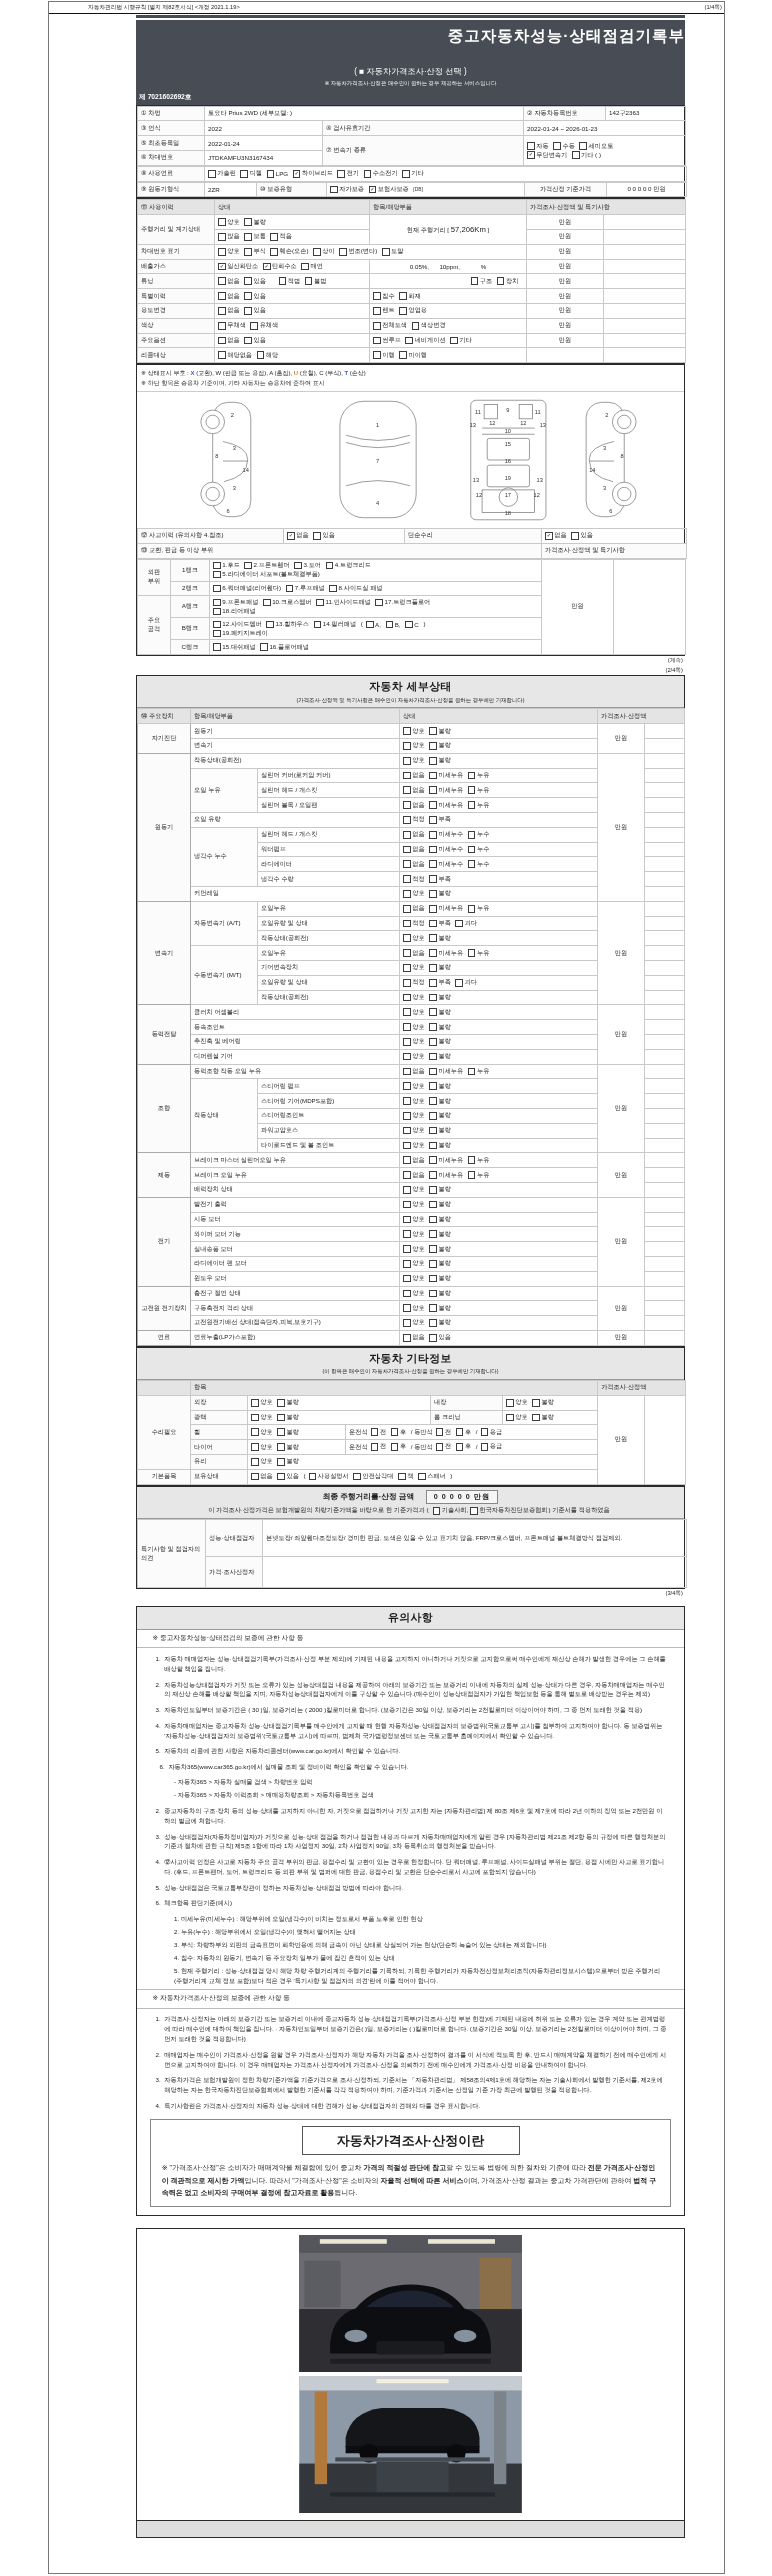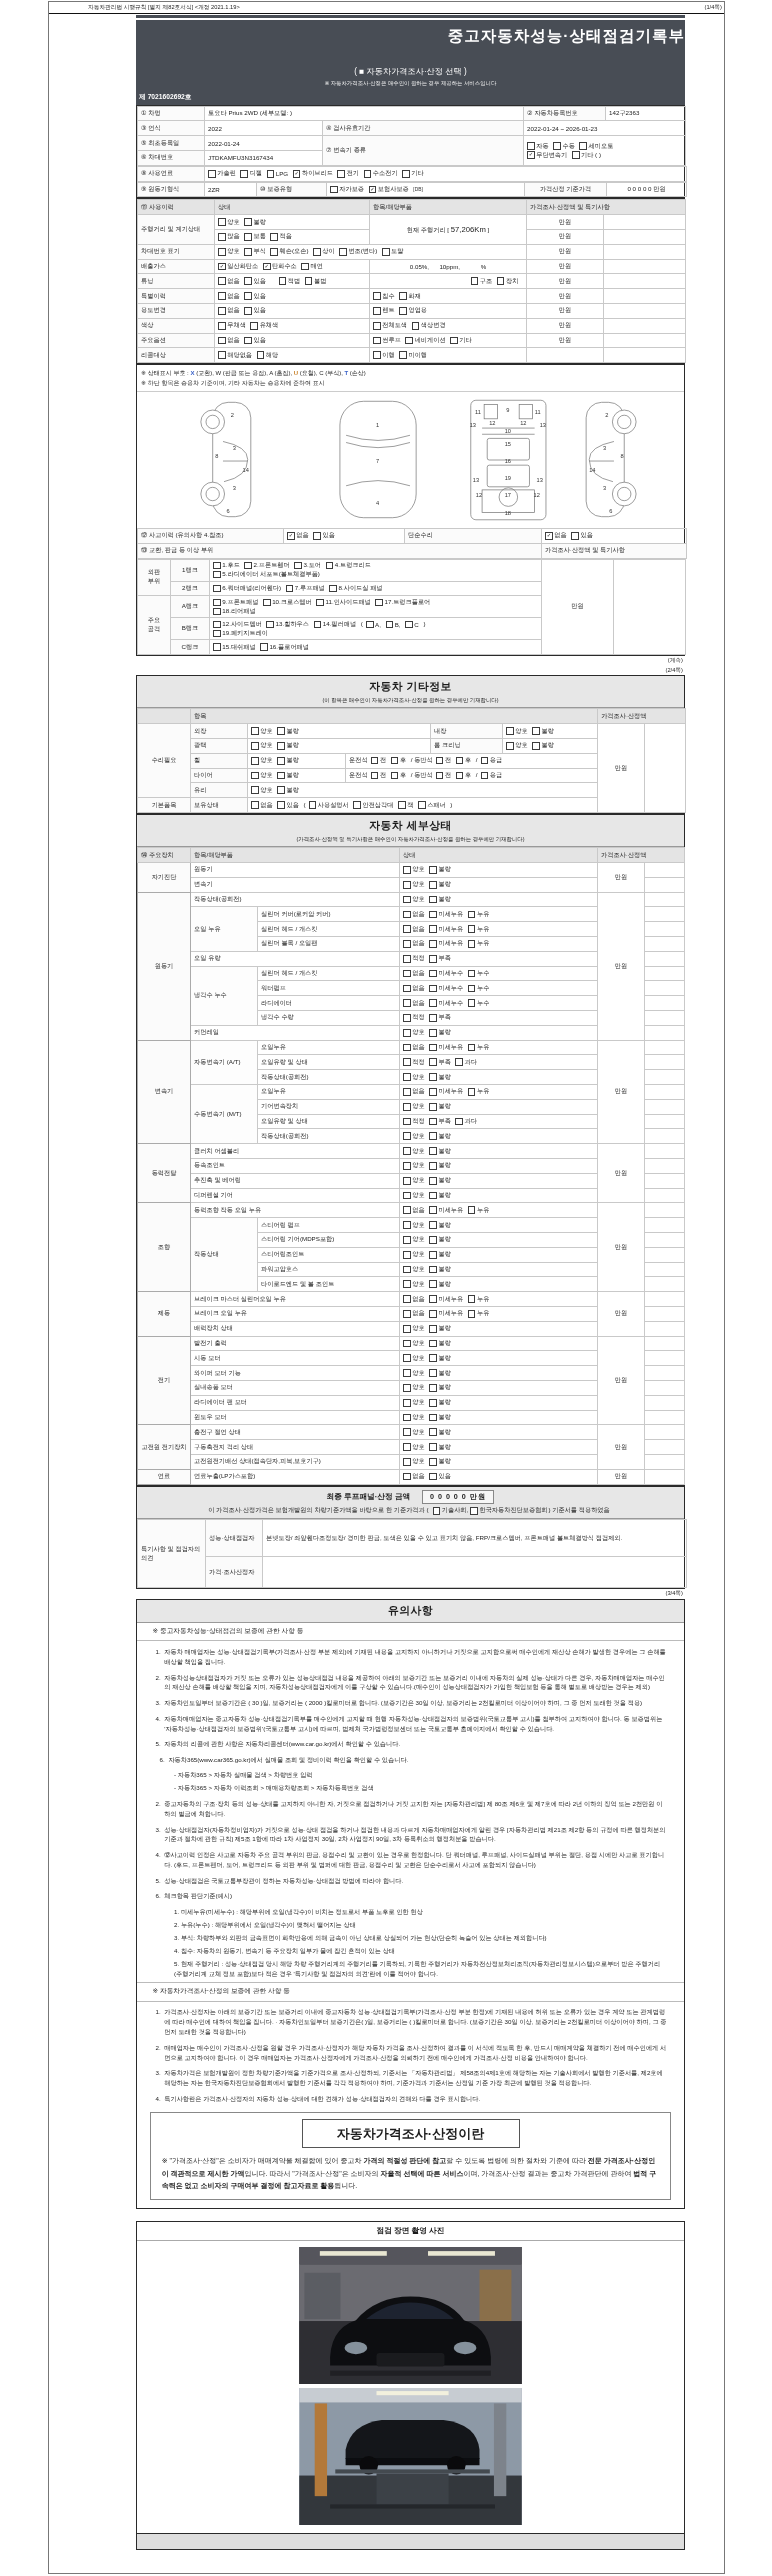--- a/index.html
+++ b/index.html
@@ -613,170 +613,20 @@
         </tr>
       </tbody>
           </table>
     </div>
 
     <div class="marker">(계속)</div>
     <div class="marker">(2/4쪽)</div>
 
     <div class="sec">
       <div class="shead">
-        <div class="stitle">자동차 기타정보</div>
-        <div class="ssub">(이 항목은 매수인이 자동차가격조사·산정을 원하는 경우에만 기재합니다)</div>
-      </div>
-      <table>
-        <colgroup>
-              <col style="width:53px">
-              <col style="width:57px">
-              <col style="width:98px">
-              <col style="width:85px">
-              <col style="width:72px">
-              <col style="width:95px">
-              <col style="width:47px">
-              <col style="width:41px">
-            </colgroup>
-        <tbody>
-              <tr>
-          <td class="hcell"></td>
-          <td class="hcell" colspan="5" style="text-align:left">항목</td>
-          <td class="hcell" colspan="2">가격조사·산정액</td>
-        </tr>
-        <tr>
-          <td class="lab center" rowspan="5">수리필요</td>
-          <td class="lab">외장</td>
-          <td colspan="2"><span class="cbw">
-                    <span class="cb"></span>
-                    <span class="cbt">양호</span>
-                  </span><span class="cbw">
-                    <span class="cb"></span>
-                    <span class="cbt">불량</span>
-                  </span></td>
-          <td class="lab">내장</td>
-          <td><span class="cbw">
-                    <span class="cb"></span>
-                    <span class="cbt">양호</span>
-                  </span><span class="cbw">
-                    <span class="cb"></span>
-                    <span class="cbt">불량</span>
-                  </span></td>
-          <td class="won" rowspan="6">만원</td>
-          <td class="emptycol" rowspan="6"></td>
-        </tr>
-        <tr>
-          <td class="lab">광택</td>
-          <td colspan="2"><span class="cbw">
-                    <span class="cb"></span>
-                    <span class="cbt">양호</span>
-                  </span><span class="cbw">
-                    <span class="cb"></span>
-                    <span class="cbt">불량</span>
-                  </span></td>
-          <td class="lab">룸 크리닝</td>
-          <td><span class="cbw">
-                    <span class="cb"></span>
-                    <span class="cbt">양호</span>
-                  </span><span class="cbw">
-                    <span class="cb"></span>
-                    <span class="cbt">불량</span>
-                  </span></td>
-        </tr>
-        <tr>
-          <td class="lab">휠</td>
-          <td><span class="cbw">
-                    <span class="cb"></span>
-                    <span class="cbt">양호</span>
-                  </span><span class="cbw">
-                    <span class="cb"></span>
-                    <span class="cbt">불량</span>
-                  </span></td>
-          <td colspan="3"><span class="ttx" style="margin-right: 3.1px;">운전석</span><span class="cbw">
-                    <span class="cb"></span>
-                    <span class="cbt">전</span>
-                  </span><span class="cbw">
-                    <span class="cb"></span>
-                    <span class="cbt">후</span>
-                  </span><span class="ttx" style="margin-right: 3.1px;">/ 동반석</span><span class="cbw">
-                    <span class="cb"></span>
-                    <span class="cbt">전</span>
-                  </span><span class="cbw">
-                    <span class="cb"></span>
-                    <span class="cbt">후</span>
-                  </span><span class="ttx" style="margin-right: 3.1px;">/</span><span class="cbw">
-                    <span class="cb"></span>
-                    <span class="cbt">응급</span>
-                  </span></td>
-        </tr>
-        <tr>
-          <td class="lab">타이어</td>
-          <td><span class="cbw">
-                    <span class="cb"></span>
-                    <span class="cbt">양호</span>
-                  </span><span class="cbw">
-                    <span class="cb"></span>
-                    <span class="cbt">불량</span>
-                  </span></td>
-          <td colspan="3"><span class="ttx" style="margin-right: 3.1px;">운전석</span><span class="cbw">
-                    <span class="cb"></span>
-                    <span class="cbt">전</span>
-                  </span><span class="cbw">
-                    <span class="cb"></span>
-                    <span class="cbt">후</span>
-                  </span><span class="ttx" style="margin-right: 3.1px;">/ 동반석</span><span class="cbw">
-                    <span class="cb"></span>
-                    <span class="cbt">전</span>
-                  </span><span class="cbw">
-                    <span class="cb"></span>
-                    <span class="cbt">후</span>
-                  </span><span class="ttx" style="margin-right: 3.1px;">/</span><span class="cbw">
-                    <span class="cb"></span>
-                    <span class="cbt">응급</span>
-                  </span></td>
-        </tr>
-        <tr>
-          <td class="lab">유리</td>
-          <td colspan="4"><span class="cbw">
-                    <span class="cb"></span>
-                    <span class="cbt">양호</span>
-                  </span><span class="cbw">
-                    <span class="cb"></span>
-                    <span class="cbt">불량</span>
-                  </span></td>
-        </tr>
-        <tr>
-          <td class="lab center">기본품목</td>
-          <td class="lab">보유상태</td>
-          <td colspan="4"><span class="cbw">
-                    <span class="cb"></span>
-                    <span class="cbt">없음</span>
-                  </span><span class="cbw">
-                    <span class="cb"></span>
-                    <span class="cbt">있음</span>
-                  </span><span class="ttx" style="margin-right: 3.1px;">(</span><span class="cbw">
-                    <span class="cb"></span>
-                    <span class="cbt">사용설명서</span>
-                  </span><span class="cbw">
-                    <span class="cb"></span>
-                    <span class="cbt">안전삼각대</span>
-                  </span><span class="cbw">
-                    <span class="cb"></span>
-                    <span class="cbt">잭</span>
-                  </span><span class="cbw">
-                    <span class="cb"></span>
-                    <span class="cbt">스패너</span>
-                  </span><span class="ttx" style="margin-right: 3.1px;">)</span></td>
-        </tr>
-      </tbody>
-          </table>
-    </div>
-
-    <div class="sec">
-      <div class="shead">
         <div class="stitle">자동차 세부상태</div>
         <div class="ssub">(가격조사·산정액 및 특기사항은 매수인이 자동차가격조사·산정을 원하는 경우에만 기재합니다)</div>
       </div>
       <table>
         <colgroup>
               <col style="width:53px">
               <col style="width:67px">
               <col style="width:142px">
               <col style="width:198px">
               <col style="width:47px">
@@ -1313,23 +1163,173 @@
                     <span class="cbt">있음</span>
                   </span></td>
                 <td class="won" rowspan="1">만원</td>
                 <td class="emptycol"></td>
               </tr>
             </tbody>
       </table>
     </div>
 
     <div class="sec">
+      <div class="shead">
+        <div class="stitle">자동차 기타정보</div>
+        <div class="ssub">(이 항목은 매수인이 자동차가격조사·산정을 원하는 경우에만 기재합니다)</div>
+      </div>
+      <table>
+        <colgroup>
+              <col style="width:53px">
+              <col style="width:57px">
+              <col style="width:98px">
+              <col style="width:85px">
+              <col style="width:72px">
+              <col style="width:95px">
+              <col style="width:47px">
+              <col style="width:41px">
+            </colgroup>
+        <tbody>
+              <tr>
+          <td class="hcell"></td>
+          <td class="hcell" colspan="5" style="text-align:left">항목</td>
+          <td class="hcell" colspan="2">가격조사·산정액</td>
+        </tr>
+        <tr>
+          <td class="lab center" rowspan="5">수리필요</td>
+          <td class="lab">외장</td>
+          <td colspan="2"><span class="cbw">
+                    <span class="cb"></span>
+                    <span class="cbt">양호</span>
+                  </span><span class="cbw">
+                    <span class="cb"></span>
+                    <span class="cbt">불량</span>
+                  </span></td>
+          <td class="lab">내장</td>
+          <td><span class="cbw">
+                    <span class="cb"></span>
+                    <span class="cbt">양호</span>
+                  </span><span class="cbw">
+                    <span class="cb"></span>
+                    <span class="cbt">불량</span>
+                  </span></td>
+          <td class="won" rowspan="6">만원</td>
+          <td class="emptycol" rowspan="6"></td>
+        </tr>
+        <tr>
+          <td class="lab">광택</td>
+          <td colspan="2"><span class="cbw">
+                    <span class="cb"></span>
+                    <span class="cbt">양호</span>
+                  </span><span class="cbw">
+                    <span class="cb"></span>
+                    <span class="cbt">불량</span>
+                  </span></td>
+          <td class="lab">룸 크리닝</td>
+          <td><span class="cbw">
+                    <span class="cb"></span>
+                    <span class="cbt">양호</span>
+                  </span><span class="cbw">
+                    <span class="cb"></span>
+                    <span class="cbt">불량</span>
+                  </span></td>
+        </tr>
+        <tr>
+          <td class="lab">휠</td>
+          <td><span class="cbw">
+                    <span class="cb"></span>
+                    <span class="cbt">양호</span>
+                  </span><span class="cbw">
+                    <span class="cb"></span>
+                    <span class="cbt">불량</span>
+                  </span></td>
+          <td colspan="3"><span class="ttx" style="margin-right: 3.1px;">운전석</span><span class="cbw">
+                    <span class="cb"></span>
+                    <span class="cbt">전</span>
+                  </span><span class="cbw">
+                    <span class="cb"></span>
+                    <span class="cbt">후</span>
+                  </span><span class="ttx" style="margin-right: 3.1px;">/ 동반석</span><span class="cbw">
+                    <span class="cb"></span>
+                    <span class="cbt">전</span>
+                  </span><span class="cbw">
+                    <span class="cb"></span>
+                    <span class="cbt">후</span>
+                  </span><span class="ttx" style="margin-right: 3.1px;">/</span><span class="cbw">
+                    <span class="cb"></span>
+                    <span class="cbt">응급</span>
+                  </span></td>
+        </tr>
+        <tr>
+          <td class="lab">타이어</td>
+          <td><span class="cbw">
+                    <span class="cb"></span>
+                    <span class="cbt">양호</span>
+                  </span><span class="cbw">
+                    <span class="cb"></span>
+                    <span class="cbt">불량</span>
+                  </span></td>
+          <td colspan="3"><span class="ttx" style="margin-right: 3.1px;">운전석</span><span class="cbw">
+                    <span class="cb"></span>
+                    <span class="cbt">전</span>
+                  </span><span class="cbw">
+                    <span class="cb"></span>
+                    <span class="cbt">후</span>
+                  </span><span class="ttx" style="margin-right: 3.1px;">/ 동반석</span><span class="cbw">
+                    <span class="cb"></span>
+                    <span class="cbt">전</span>
+                  </span><span class="cbw">
+                    <span class="cb"></span>
+                    <span class="cbt">후</span>
+                  </span><span class="ttx" style="margin-right: 3.1px;">/</span><span class="cbw">
+                    <span class="cb"></span>
+                    <span class="cbt">응급</span>
+                  </span></td>
+        </tr>
+        <tr>
+          <td class="lab">유리</td>
+          <td colspan="4"><span class="cbw">
+                    <span class="cb"></span>
+                    <span class="cbt">양호</span>
+                  </span><span class="cbw">
+                    <span class="cb"></span>
+                    <span class="cbt">불량</span>
+                  </span></td>
+        </tr>
+        <tr>
+          <td class="lab center">기본품목</td>
+          <td class="lab">보유상태</td>
+          <td colspan="4"><span class="cbw">
+                    <span class="cb"></span>
+                    <span class="cbt">없음</span>
+                  </span><span class="cbw">
+                    <span class="cb"></span>
+                    <span class="cbt">있음</span>
+                  </span><span class="ttx" style="margin-right: 3.1px;">(</span><span class="cbw">
+                    <span class="cb"></span>
+                    <span class="cbt">사용설명서</span>
+                  </span><span class="cbw">
+                    <span class="cb"></span>
+                    <span class="cbt">안전삼각대</span>
+                  </span><span class="cbw">
+                    <span class="cb"></span>
+                    <span class="cbt">잭</span>
+                  </span><span class="cbw">
+                    <span class="cb"></span>
+                    <span class="cbt">스패너</span>
+                  </span><span class="ttx" style="margin-right: 3.1px;">)</span></td>
+        </tr>
+      </tbody>
+          </table>
+    </div>
+
+    <div class="sec">
       <div class="finalband">
         <div class="finalrow">
-          <span>최종 루프패널·산정 금액</span>
+          <span>최종 주행거리를·산정 금액</span>
           <span class="pricebox">0 0 0 0 0 만원</span>
         </div>
         <div class="finalnote"><span class="ttx" style="margin-right: 3.1px;">이 가격조사·산정가격은 보험개발원의 차량기준가액을 바탕으로 한 기준가격과 (</span><span class="cbw">
                 <span class="cb"></span>
                 <span class="cbt">기술사회,</span>
               </span><span class="cbw">
                 <span class="cb"></span>
                 <span class="cbt">한국자동차진단보증협회</span>
               </span><span class="ttx" style="margin-right: 3.1px;">) 기준서를 적용하였음</span></div>
       </div>
@@ -1348,21 +1348,21 @@
         <tr>
           <td class="lab" style="height:27px">가격·조사산정자</td>
           <td></td>
         </tr>
       </tbody>
           </table>
     </div>
 
     <div class="marker">(3/4쪽)</div>
 
-    <div class="sec" style="margin-top:0">
+    <div class="sec" style="margin-top:7px">
       <div class="shead">
         <div class="stitle">유의사항</div>
       </div>
       <div class="nheadline">※ 중고자동차성능·상태점검의 보증에 관한 사항 등</div>
       <div id="nlist1">
             <div class="nitem">
               <span class="nnum">1.</span>
               <div class="ntext">자동차 매매업자는 성능·상태점검기록부(가격조사·산정 부분 제외)에 기재된 내용을 고지하지 아니하거나 거짓으로 고지함으로써 매수인에게 재산상 손해가 발생한 경우에는 그 손해를 배상할 책임을 집니다.</div>
             </div>
             <div class="nitem">
@@ -1432,21 +1432,20 @@
               <div class="ntext">특기사항란은 가격조사·산정자의 자동차 성능·상태에 대한 견해가 성능·상태점검자의 견해와 다를 경우 표시합니다.</div>
             </div>
           </div>
       <div class="meanbox">
         <div class="meantitle">자동차가격조사·산정이란</div>
         <div class="meantext"><span>※ "가격조사·산정"은 소비자가 매매계약을 체결함에 있어 중고차 </span><span style="font-weight: 700;">가격의 적절성 판단에 참고</span><span>할 수 있도록 법령에 의한 절차와 기준에 따라 </span><span style="font-weight: 700;">전문 가격조사·산정인이 객관적으로 제시한 가액</span><span>입니다. 따라서 "가격조사·산정"은 소비자의 </span><span style="font-weight: 700;">자율적 선택에 따른 서비스</span><span>이며, 가격조사·산정 결과는 중고차 가격판단에 관하여 </span><span style="font-weight: 700;">법적 구속력은 없고 소비자의 구매여부 결정에 참고자료로 활용</span><span>됩니다.</span></div>
       </div>
     </div>
 
     <div class="sec" style="margin-top:12.4px">
-      <div class="photohead">점검 장면 촬영 사진</div>
       <div class="photos">
         <svg class="photo" width="223" height="137" viewBox="0 0 432 266">
           <rect width="432" height="266" fill="#3a3a3e"></rect>
           <rect y="0" width="432" height="34" fill="#55555c"></rect>
           <rect x="40" y="8" width="130" height="9" fill="#e9e7d2"></rect>
           <rect x="250" y="8" width="130" height="9" fill="#e9e7d2"></rect>
           <rect y="34" width="432" height="110" fill="#6b6b71"></rect>
           <rect x="350" y="44" width="62" height="100" fill="#8a6f4a"></rect>
           <rect x="10" y="50" width="70" height="90" fill="#5b5d63"></rect>
           <rect y="144" width="432" height="122" fill="#2e2e33"></rect>

